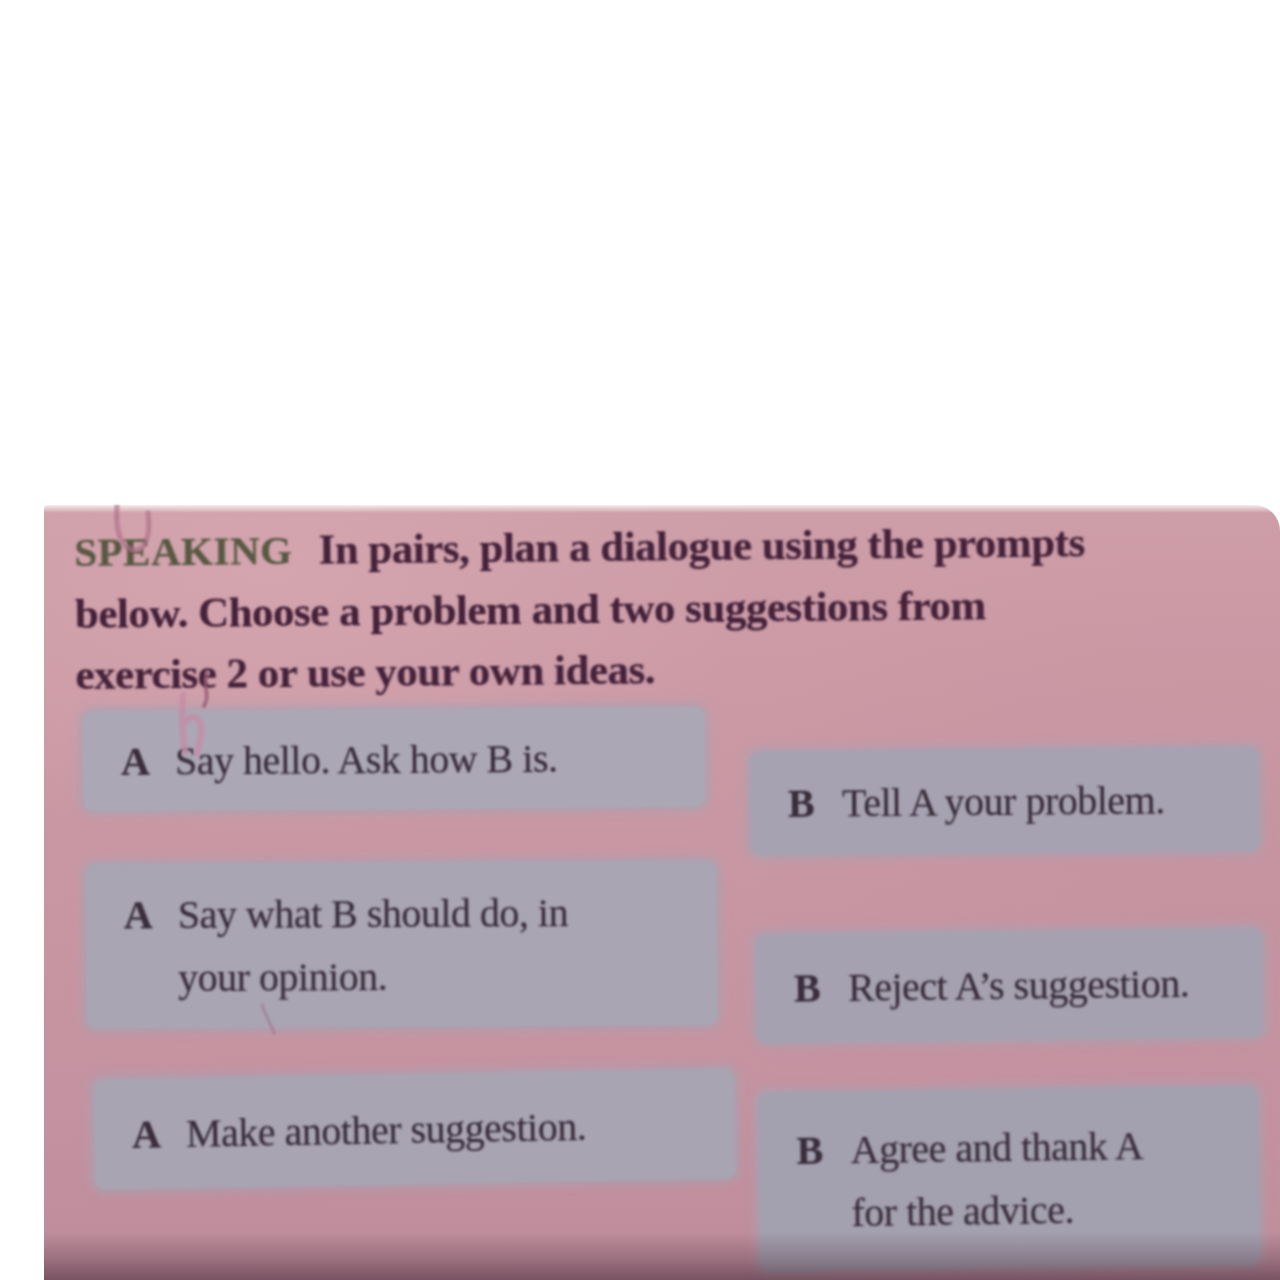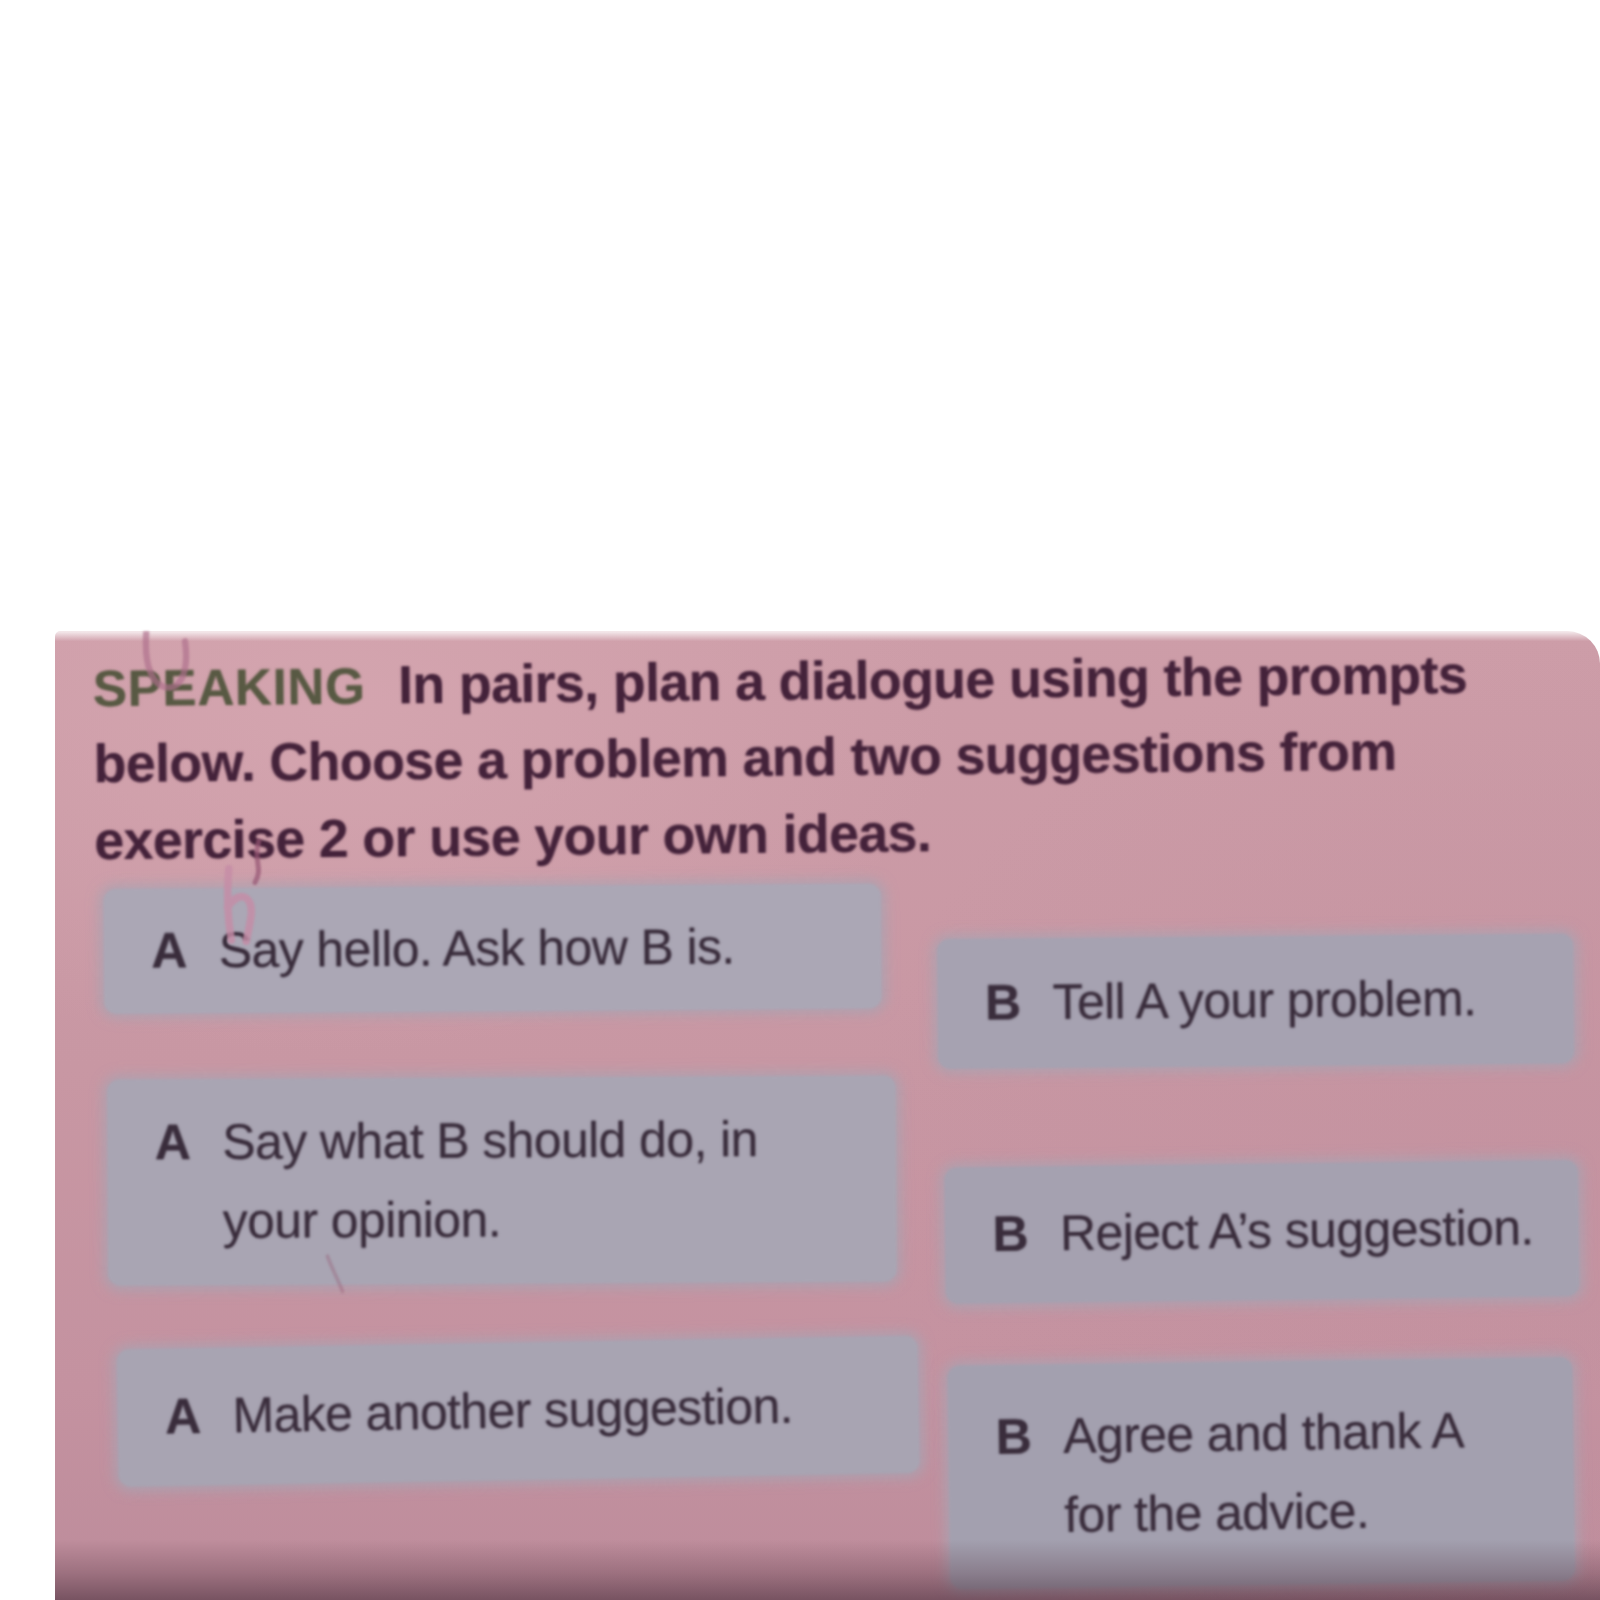--- a/index.html
+++ b/index.html
@@ -1,19 +1,19 @@
 <!DOCTYPE html>
 <html><head>
 <meta charset="utf-8">
 <style>
   html,body{margin:0;padding:0;background:#ffffff;}
   .root{
     position:relative;width:1280px;height:1280px;overflow:hidden;
     background:#ffffff;
-    font-family:Liberation Sans, sans-serif;
+    font-family:Liberation Serif, serif;
   }
   
   .photo{
     position:absolute;left:44px;top:505px;width:1236px;height:775px;
     background:
       radial-gradient(ellipse 900px 500px at 18% 8%, rgba(213,166,176,.85) 0%, rgba(213,166,176,0) 55%),
       radial-gradient(ellipse 900px 700px at 95% 55%, rgba(195,145,159,.6) 0%, rgba(195,145,159,0) 60%),
       linear-gradient(180deg,#cd9da8 0%,#c897a3 45%,#c492a0 78%,#bd8c9b 100%);
     border-top-right-radius:26px;
     border-top-left-radius:4px;

